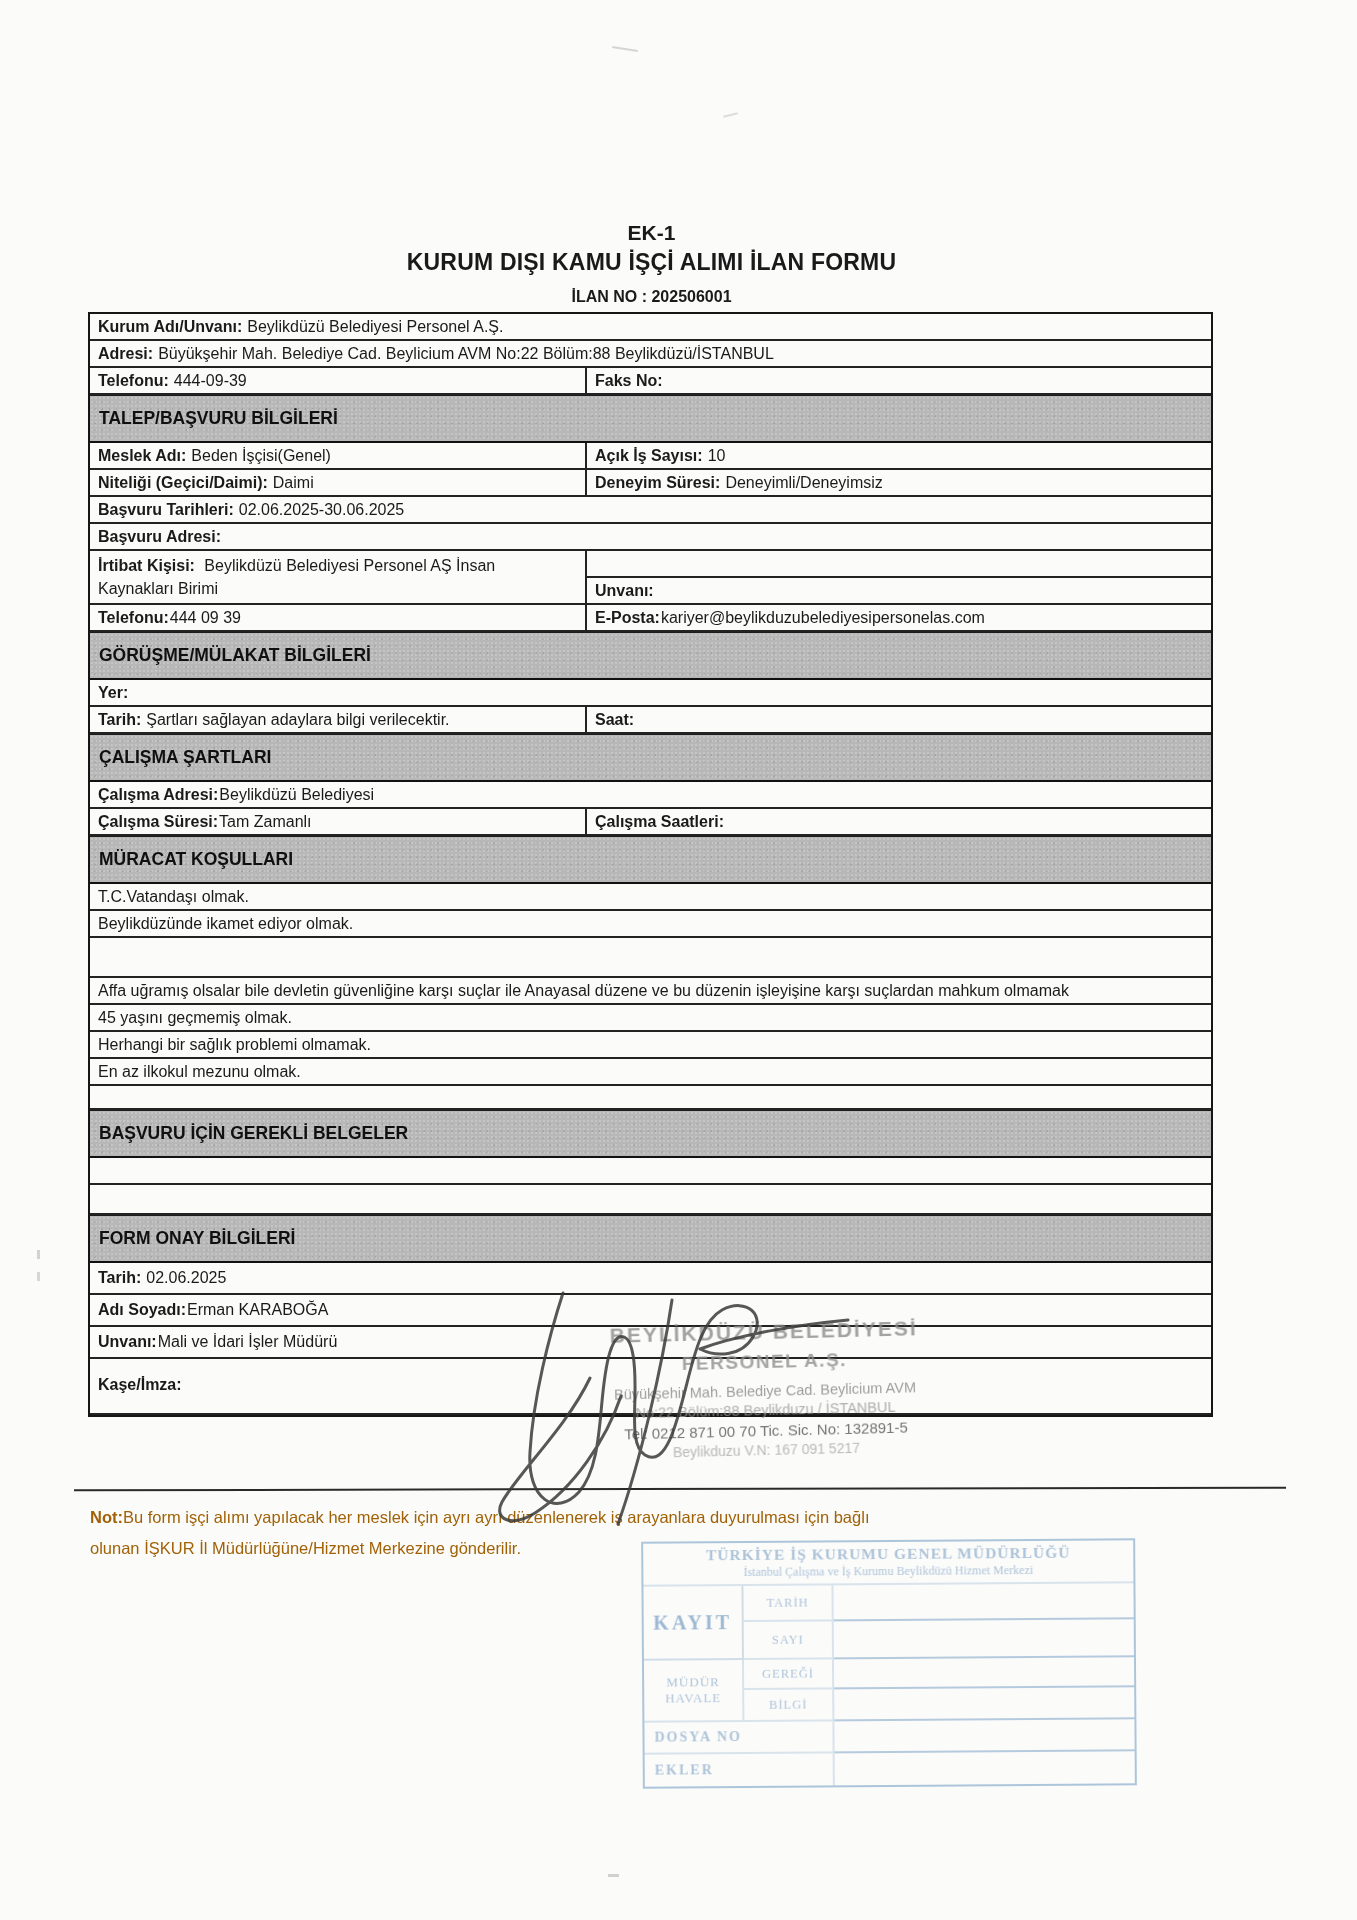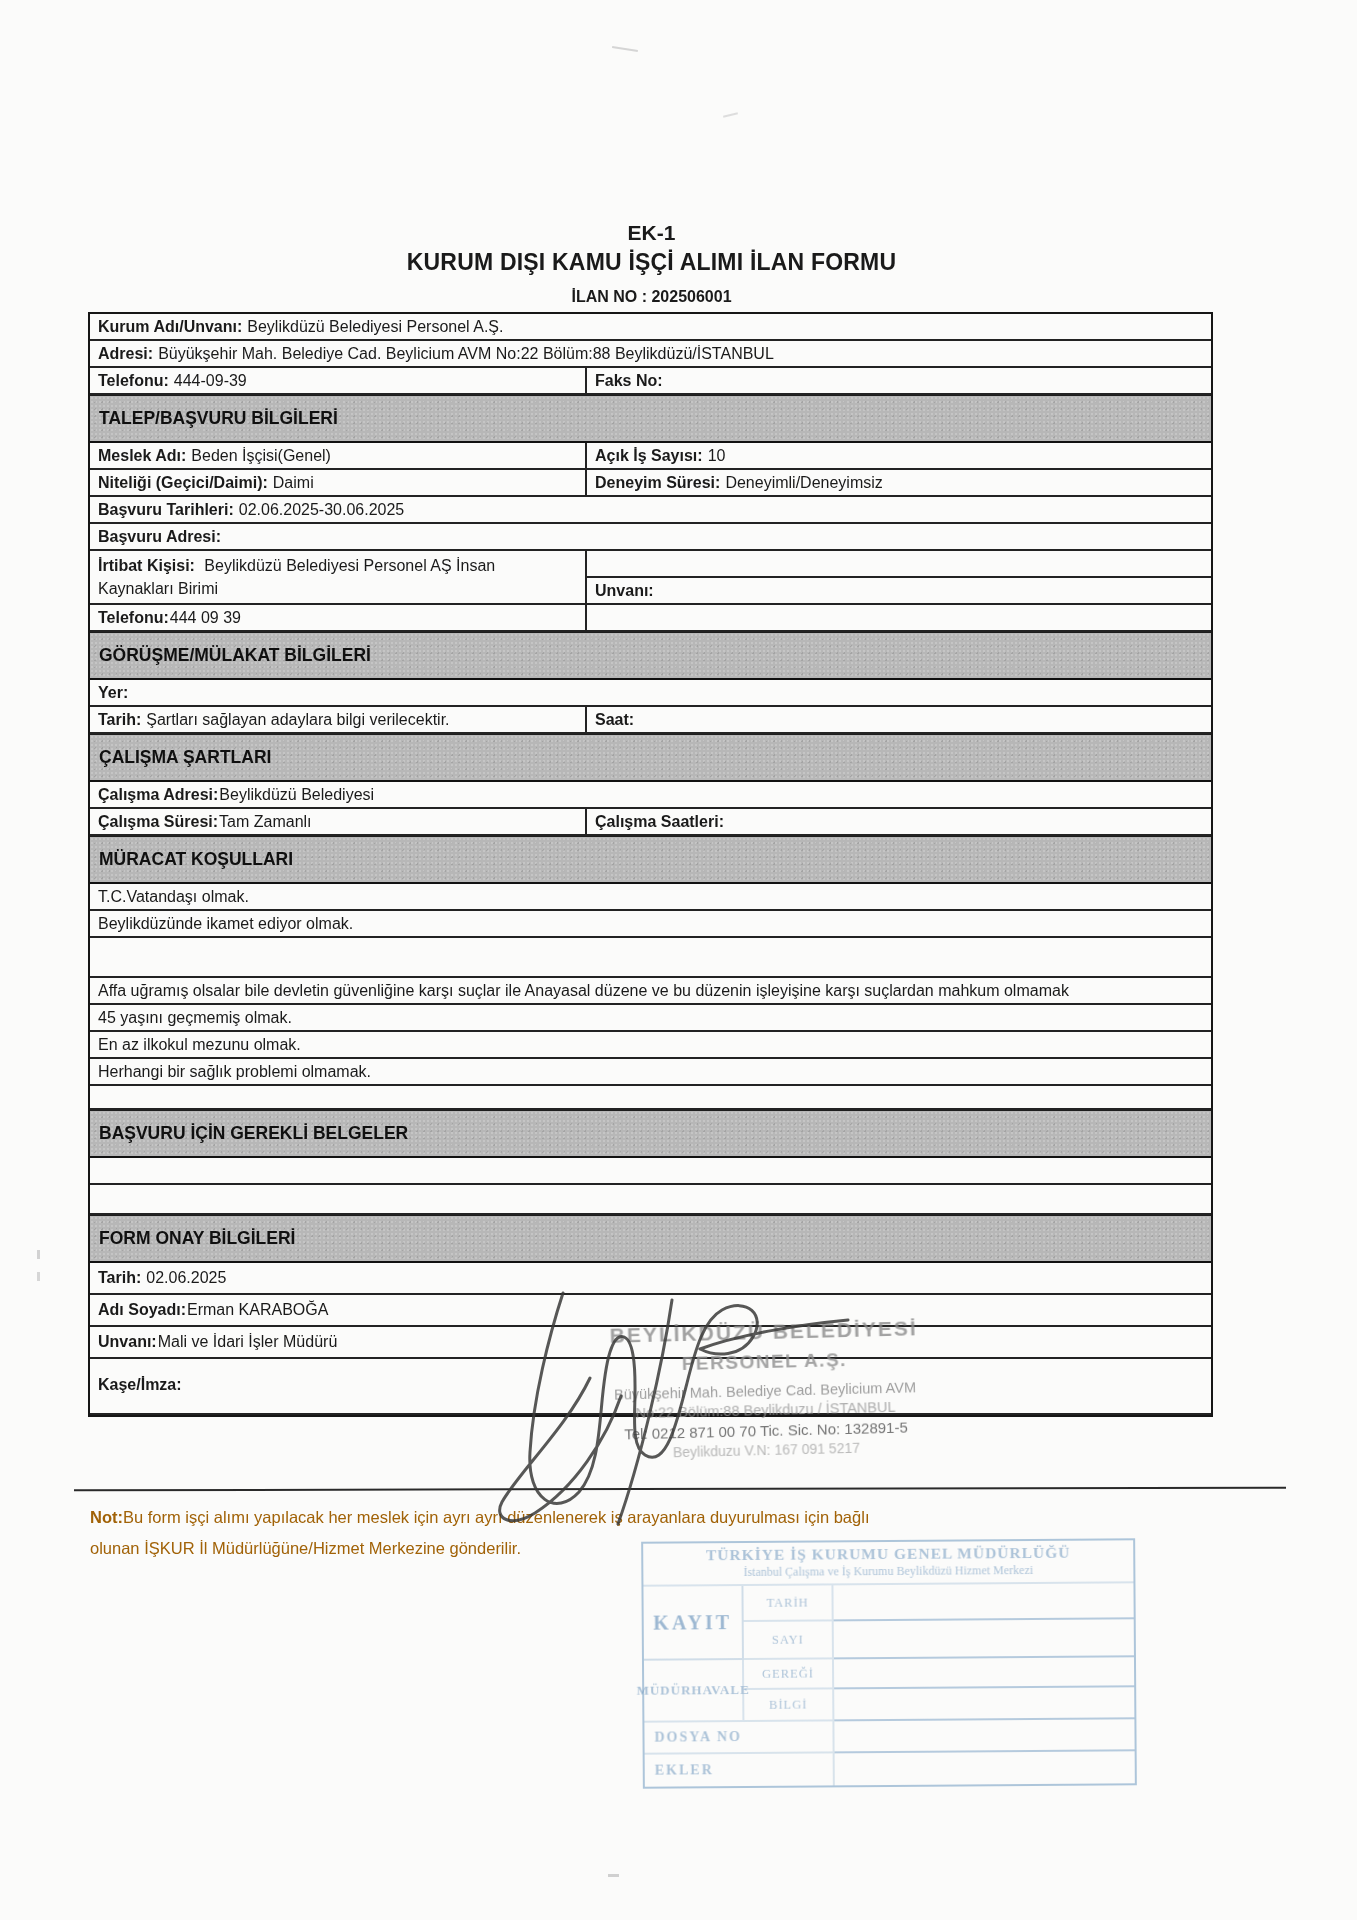--- a/index.html
+++ b/index.html
@@ -69,21 +69,21 @@
   .bs-h{border-bottom:2px solid rgba(96,143,186,.45);padding:3px 2px 4px;text-align:center;opacity:.5;}
   .bs-h1{font-size:15.5px;font-weight:700;letter-spacing:1px;}
   .bs-h2{font-size:12px;margin-top:1px;}
   .bs-grid{display:grid;grid-template-columns:100px 90px 1fr;
            grid-template-rows:36px 38px 30px 32px 32px 32px;}
   .bc{border-right:2px solid rgba(96,143,186,.45);border-bottom:2px solid rgba(96,143,186,.45);
       display:flex;align-items:center;justify-content:center;box-sizing:border-box;}
   .bc-nr{border-right:none;}
   .bc-nb{border-bottom:none;}
   .bc-kayit{grid-column:1;grid-row:1/3;font-size:20px;font-weight:700;letter-spacing:3px;opacity:.6;}
-  .bc-mudur{grid-column:1;grid-row:3/5;font-size:13px;font-weight:700;
+  .bc-mudur{grid-column:1;grid-row:3/5;flex-direction:column;font-size:13px;font-weight:400;
             letter-spacing:1px;opacity:.5;line-height:1.25;}
   .bc-sub{font-size:12.5px;letter-spacing:1px;opacity:.5;}
   .bc-wide{grid-column:1/3;justify-content:flex-start;padding-left:10px;font-size:14px;
            font-weight:700;letter-spacing:2px;opacity:.5;}
 
   
   .art{position:absolute;pointer-events:none;}
 </style>
 </head>
 <body>
@@ -174,20 +174,24 @@
           <span class="lb">Unvanı:</span>
         </div>
       </div>
     </div>
 
     <div class="row h27">
       <div class="cl">
         <span class="lb">Telefonu:</span>
         <span class="vl nsp">444 09 39</span>
       </div>
+      <div class="cr">
+        <span class="lb">E-Posta:</span>
+        <span class="vl nsp">kariyer@beylikduzubelediyesipersonelas.com</span>
+      </div>
     </div>
 
     <div class="bar">GÖRÜŞME/MÜLAKAT BİLGİLERİ</div>
 
     <div class="row h27">
       <div class="full">
         <span class="lb">Yer:</span>
       </div>
     </div>
 
@@ -240,26 +244,26 @@
           <span>Affa uğramış olsalar bile devletin güvenliğine karşı suçlar ile Anayasal düzene ve bu düzenin işleyişine karşı suçlardan mahkum olmamak</span>
         </div>
     </div>
     <div class="row h27">
       <div class="full">
           <span>45 yaşını geçmemiş olmak.</span>
         </div>
     </div>
     <div class="row h27">
       <div class="full">
+          <span>Herhangi bir sağlık problemi olmamak.</span>
+        </div>
+    </div>
+    <div class="row h27">
+      <div class="full">
           <span>En az ilkokul mezunu olmak.</span>
-        </div>
-    </div>
-    <div class="row h27">
-      <div class="full">
-          <span>Herhangi bir sağlık problemi olmamak.</span>
         </div>
     </div>
     <div class="row h24">
         <div class="full"></div>
       </div>
 
     <div class="bar">BAŞVURU İÇİN GEREKLİ BELGELER</div>
 
     <div class="row h27">
         <div class="full"></div>

